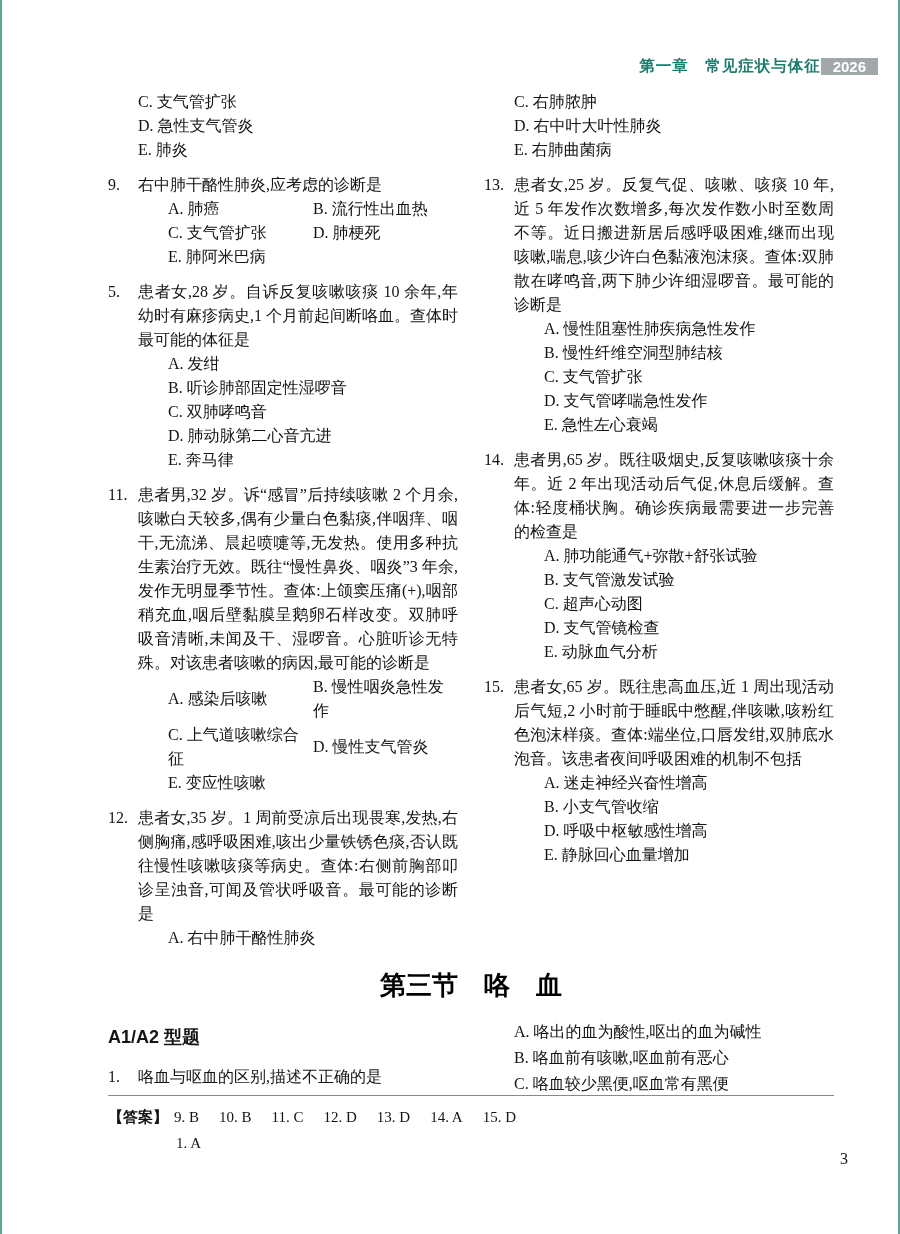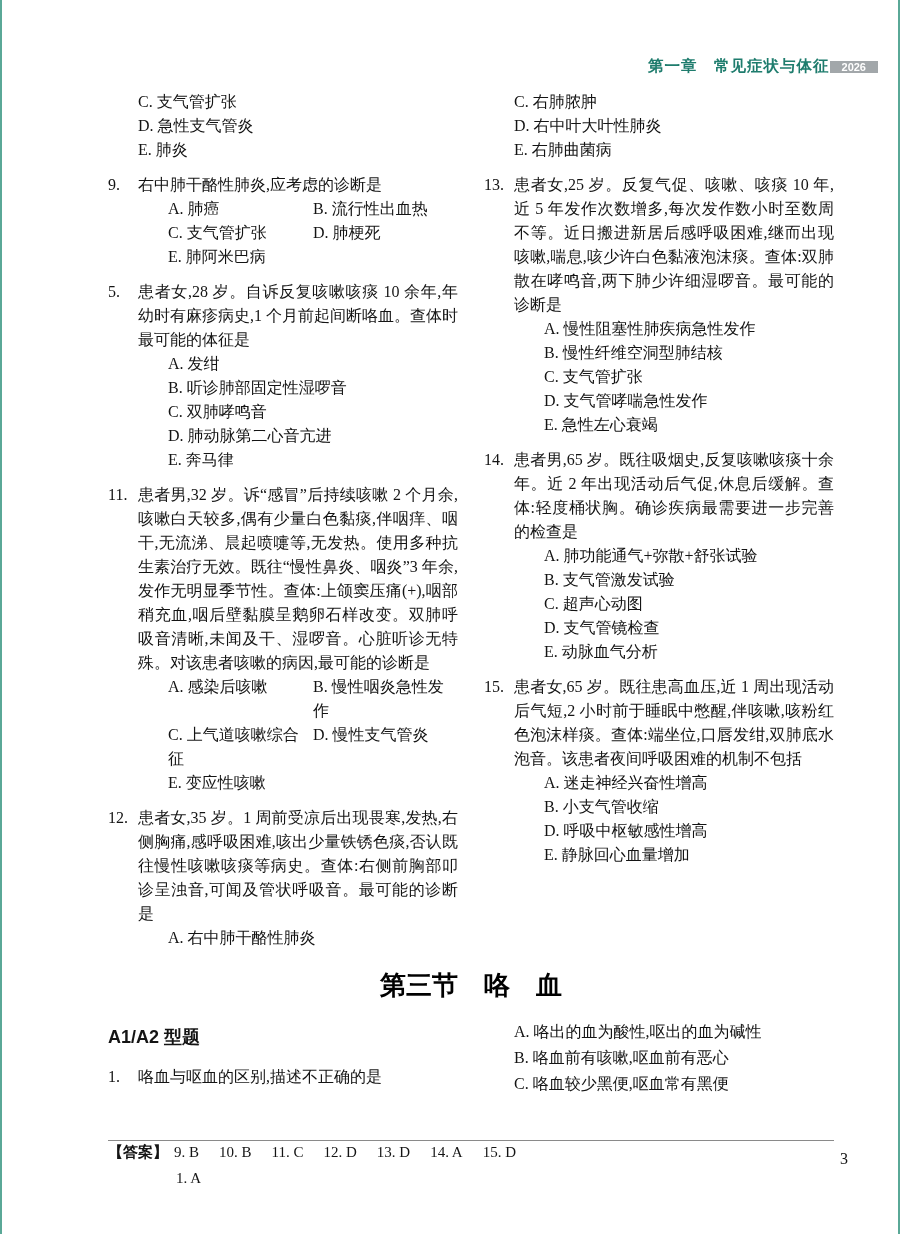--- a/index.html
+++ b/index.html
@@ -15,51 +15,51 @@
 
   .page-header {
     position:absolute; top:56px; right:22px;
     display:flex; align-items:center; 
   }
   .chapter-title {
     color:#1e7c6d; font-weight:bold; font-size:15.5px; letter-spacing:1px;
     font-family:"Liberation Sans","DejaVu Sans",sans-serif;
   }
   .year-badge {
-    background:#a2a7aa; color:#ffffff; font-weight:bold; font-size:11px;
+    background:#a2a7aa; color:#ffffff; font-weight:bold; font-size:15px;
     padding:0 12px; font-family:"Liberation Sans","DejaVu Sans",sans-serif;
   }
 
   .content { position:absolute; top:90px; left:108px; width:726px; }
   .columns { display:flex; gap:26px; }
   .col { width:350px; line-height:24px; }
 
   .opt-line { padding-left:30px; }
-  .opt-line.two-col { display:flex; }
+  .opt-line.two-col { display:flex;align-items:center; }
   .two-col .opt-cell:first-child { width:50%; flex:0 0 50%; }
 
   .question { position:relative; padding-left:30px; margin-top:11px; }
   .q-num { position:absolute; left:0; width:26px; }
   .q-stem { text-align:justify; }
 
   .section-heading {
     text-align:center; font-size:26px; font-weight:bold; margin-top:18px;
     font-family:"Liberation Sans","DejaVu Sans",sans-serif; color:#000;
   }
   .sub-columns { display:flex; gap:26px; margin-top:10px; }
   .sub-left { width:350px; line-height:24px; }
   .sub-right { width:350px; line-height:26px; margin-top:6px; }
   .subsection-heading {
     font-size:18px; font-weight:bold; margin:12px 0 16px;
     font-family:"Liberation Sans","DejaVu Sans",sans-serif;
   }
 
   .answer-block {
-    position:absolute; top:1140px; left:108px; width:726px;
-    border-top:1px solid #8a8a8a; font-size:15px; line-height:22px;
+    position:absolute; top:1095px; left:108px; width:726px;
+    border-top:1px solid #8a8a8a; padding-top:10px; font-size:15px; line-height:22px;
   }
   .answer-label {
     font-weight:bold; margin-right:6px;
     font-family:"Liberation Sans","DejaVu Sans",sans-serif;
   }
   .answer-item { margin-right:20px; }
   .answer-cont { padding-left:68px; margin-top:4px; }
 
   .page-number { position:absolute; right:52px; top:1150px; font-size:16px; }
 </style>

